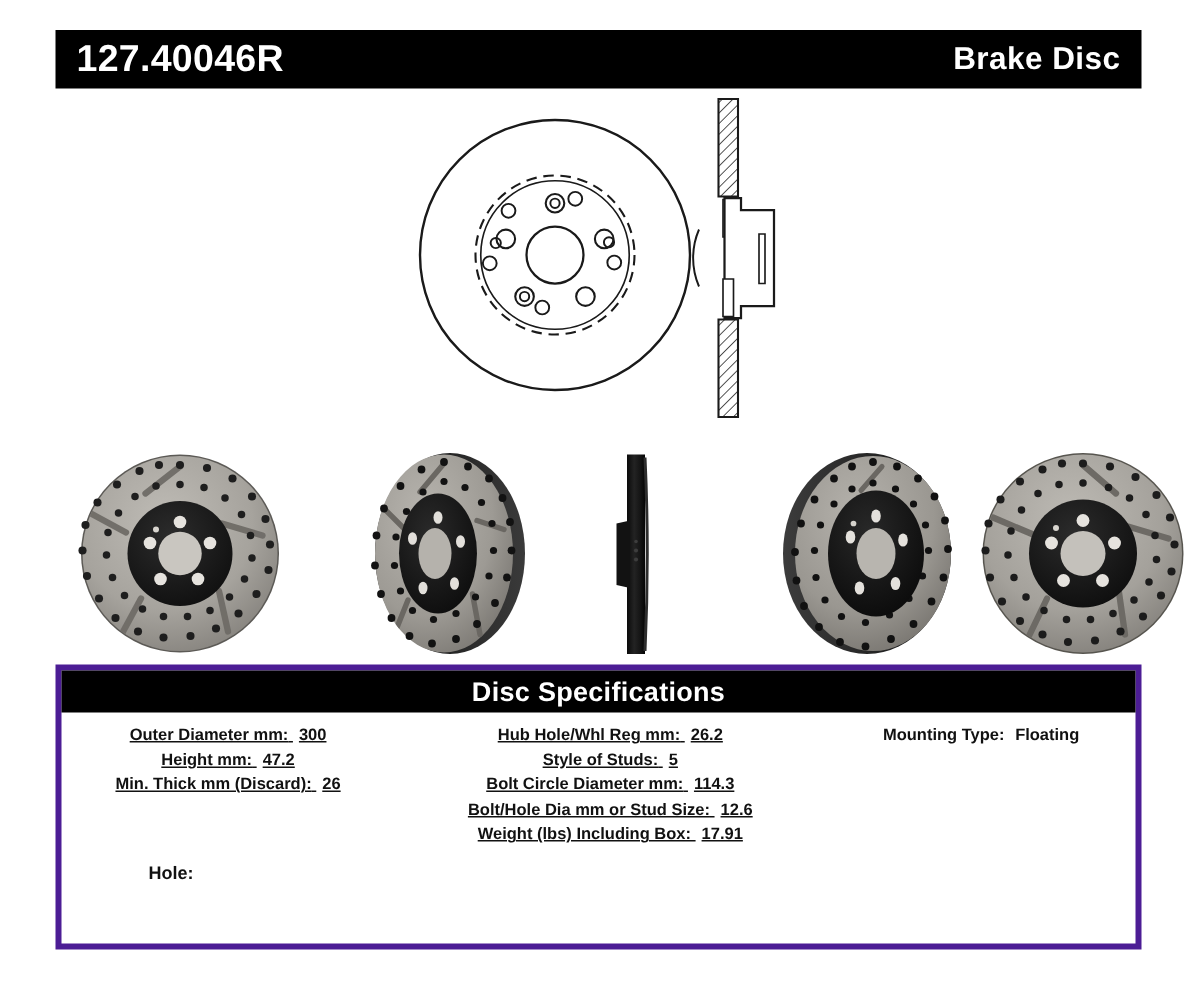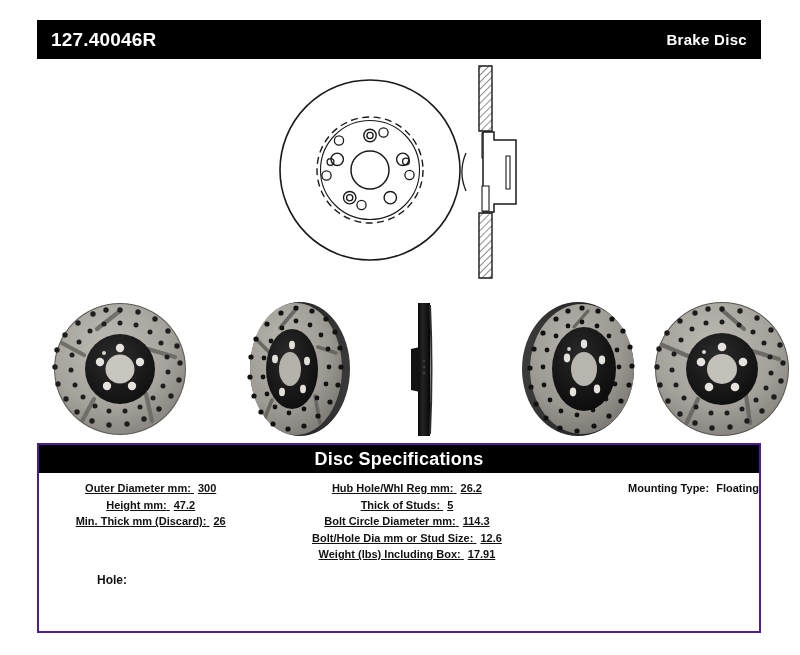--- a/index.html
+++ b/index.html
@@ -20,28 +20,28 @@
     left: 37px; top: 20px;
     width: 724px; height: 39px;
     background: #000000;
     display: flex;
     align-items: center;
     justify-content: space-between;
     padding: 0 14px;
   }
   #part-number {
     color: #ffffff;
-    font-size: 19px;
+    font-size: 25px;
     font-weight: bold;
     letter-spacing: 0.2px;
     line-height: 1;
   }
   #product-type {
     color: #ffffff;
-    font-size: 15px;
+    font-size: 21px;
     font-weight: bold;
     letter-spacing: 0.3px;
     line-height: 1;
   }
 
   
   #tech-drawings {
     position: absolute;
     left: 270px; top: 58px;
     width: 290px; height: 225px;
@@ -64,21 +64,21 @@
   #rotor-photo-3 { left: 372px; width: 52px;  }
   #rotor-photo-4 { left: 470px; width: 168px; }
   #rotor-photo-5 { left: 610px; width: 168px; }
   .rotor-photo svg { display: block; width: 100%; height: 100%; }
 
   
   #spec-panel {
     position: absolute;
     left: 37px; top: 443px;
     width: 724px; height: 190px;
-    border: 2px solid #4c1d95;
+    border: 4px solid #4c1d95;
     background: #ffffff;
   }
   #spec-title-bar {
     position: absolute;
     left: 0; top: 0;
     width: 100%; height: 28px;
     background: #000000;
     display: flex;
     align-items: center;
     justify-content: center;
@@ -104,21 +104,21 @@
 
   .spec-row {
     font-size: 11px;
     font-weight: bold;
     color: #111111;
     line-height: 16.6px;
     white-space: nowrap;
   }
   #spec-col-left .spec-row,
   #spec-col-center .spec-row { text-align: center; text-decoration: underline; }
-  #spec-col-right .spec-row  { text-align: right; padding-left: 20px; }
+  #spec-col-right .spec-row  { text-align: left; padding-left: 20px; }
 
   .spec-label { }
   .spec-value { }
 
   #note-block {
     position: absolute;
     left: 58px; top: 128px;
     font-size: 12px;
     font-weight: bold;
     color: #111111;
@@ -588,21 +588,21 @@
         <span class="spec-value" style="padding-left: 4px;">26</span>
       </div>
     </div>
 
     <div class="spec-col" id="spec-col-center">
       <div class="spec-row">
         <span class="spec-label">Hub Hole/Whl Reg mm:</span>
         <span class="spec-value" style="padding-left: 4px;">26.2</span>
       </div>
       <div class="spec-row">
-        <span class="spec-label">Thick of Studs:</span>
+        <span class="spec-label">Style of Studs:</span>
         <span class="spec-value" style="padding-left: 4px;">5</span>
       </div>
       <div class="spec-row">
         <span class="spec-label">Bolt Circle Diameter mm:</span>
         <span class="spec-value" style="padding-left: 4px;">114.3</span>
       </div>
       <div class="spec-row">
         <span class="spec-label">Bolt/Hole Dia mm or Stud Size:</span>
         <span class="spec-value" style="padding-left: 4px;">12.6</span>
       </div>

